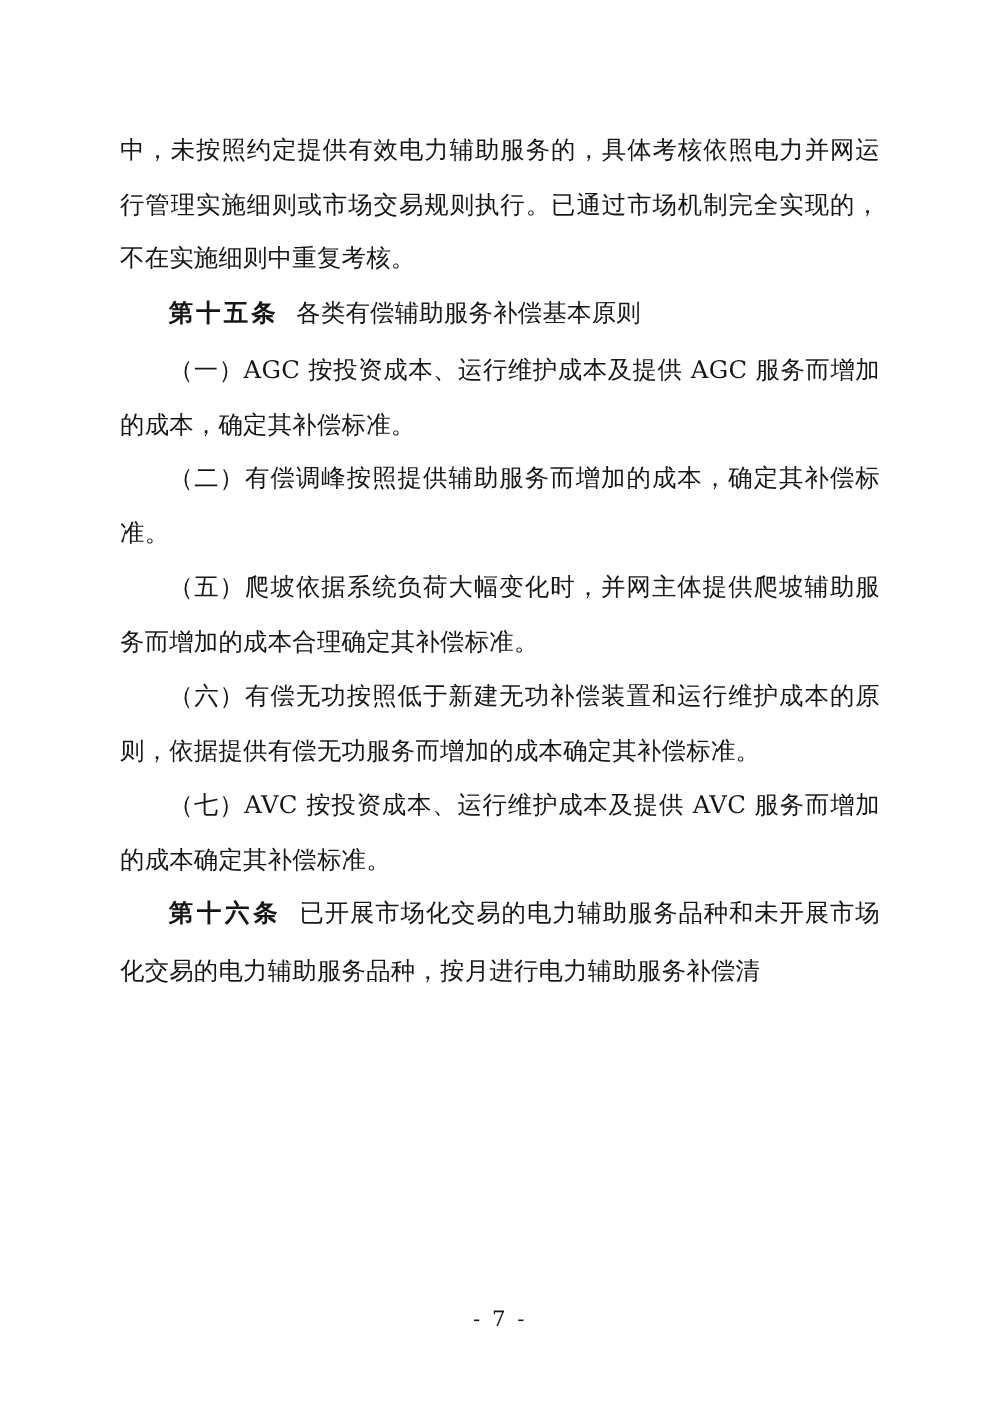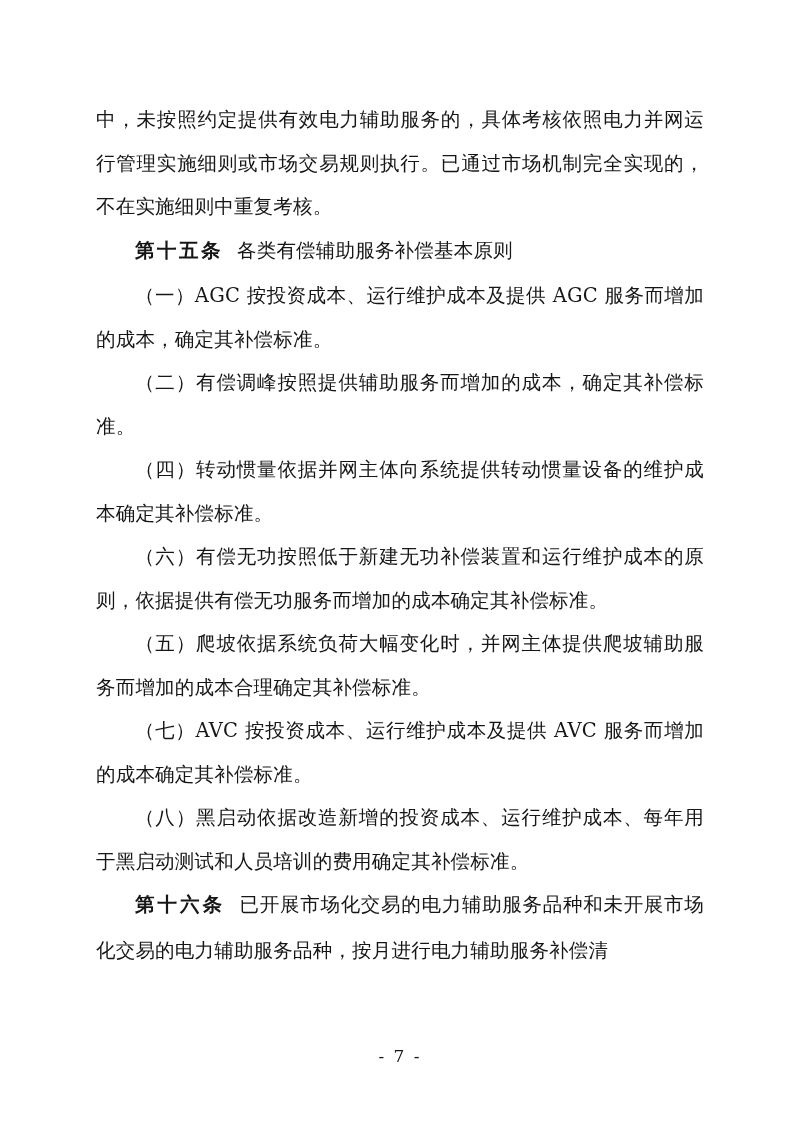--- a/index.html
+++ b/index.html
@@ -65,29 +65,27 @@
 
     <p class="para">中，未按照约定提供有效电力辅助服务的，具体考核依照电力并网运行管理实施细则或市场交易规则执行。已通过市场机制完全实现的，不在实施细则中重复考核。</p>
 
     <p class="para indent"><span class="art">第十五条</span><span class="gap"></span><span>各类有偿辅助服务补偿基本原则</span></p>
 
     <p class="para indent">（一）AGC 按投资成本、运行维护成本及提供 AGC 服务而增加的成本，确定其补偿标准。</p>
 
     <p class="para indent">（二）有偿调峰按照提供辅助服务而增加的成本，确定其补偿标准。</p>
 
 
-    <p class="para indent">（四）转动惯量依据并网主体向系统提供转动惯量设备的维护成本确定其补偿标准。</p>
+
+    <p class="para indent">（五）爬坡依据系统负荷大幅变化时，并网主体提供爬坡辅助服务而增加的成本合理确定其补偿标准。</p>
 
     <p class="para indent">（六）有偿无功按照低于新建无功补偿装置和运行维护成本的原则，依据提供有偿无功服务而增加的成本确定其补偿标准。</p>
 
-    <p class="para indent">（五）爬坡依据系统负荷大幅变化时，并网主体提供爬坡辅助服务而增加的成本合理确定其补偿标准。</p>
-
     <p class="para indent">（七）AVC 按投资成本、运行维护成本及提供 AVC 服务而增加的成本确定其补偿标准。</p>
 
-    <p class="para indent">（八）黑启动依据改造新增的投资成本、运行维护成本、每年用于黑启动测试和人员培训的费用确定其补偿标准。</p>
 
     <p class="para indent"><span class="art">第十六条</span><span class="gap"></span><span>已开展市场化交易的电力辅助服务品种和未开展市场化交易的电力辅助服务品种，按月进行电力辅助服务补偿清</span></p>
 
   </div>
 
   <div class="footer">
     <span>- 7 -</span>
   </div>
 
 </div>

